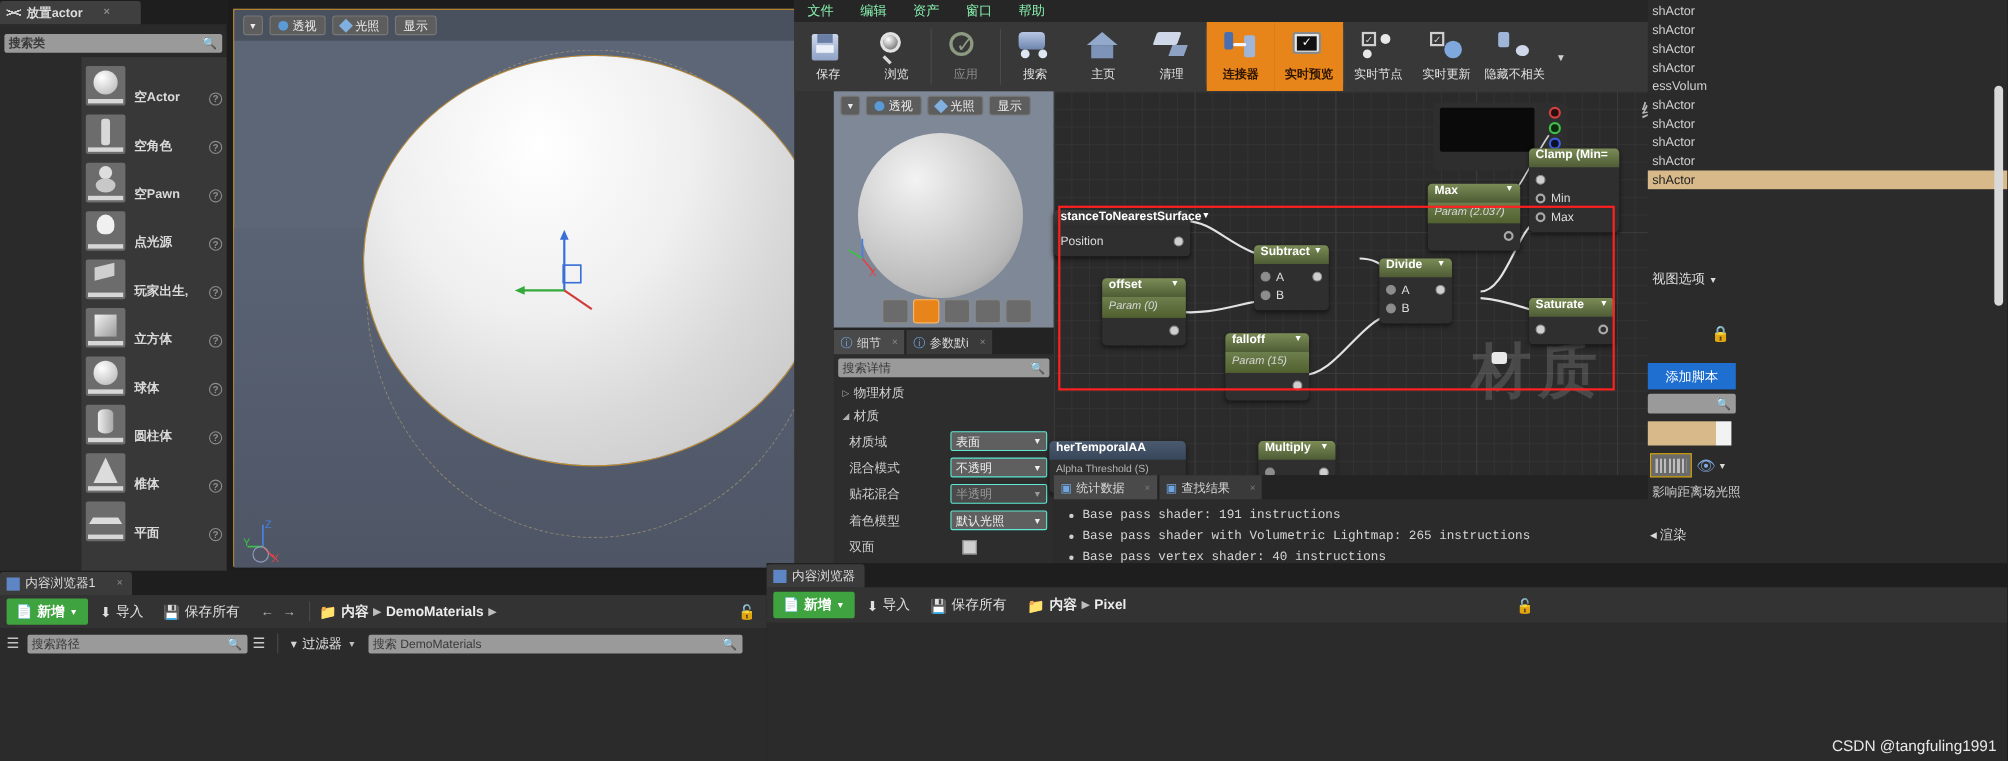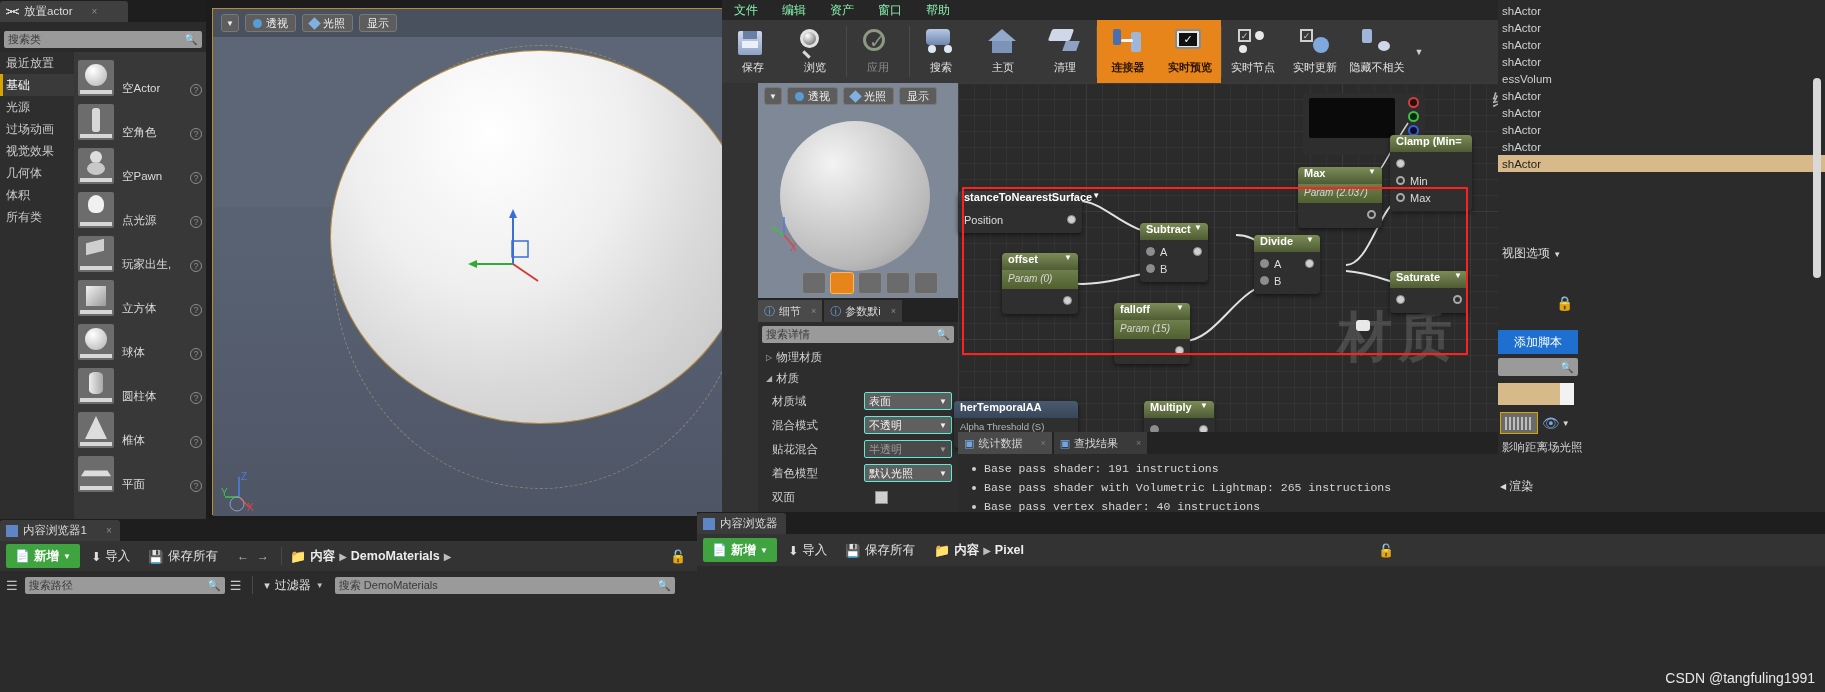--- a/index.html
+++ b/index.html
@@ -22,21 +22,21 @@
     font-size: 11.5px; border-top-left-radius:3px; border-top-right-radius:3px;
   }
   .tab .x { color:#8a8a8a; font-size:10px; margin-left:14px;}
   .searchbox {
     background: #9a9a9a; color:#3a3a3a; height:17px; display:flex;
     align-items:center; padding: 0 4px; font-size:11px; border-radius:2px;
   }
   .searchbox .mag { margin-left:auto; font-size:11px; color:#404040; }
 
   
-  #placeActors { left:0; top:0; width:206px; height:519px; background:#2a2a2a; }
+  #placeActors { left:0; top:0; width:206px; height:519px; background:#2a2a2a;font-weight:bold; }
   #paTabbar { left:0; top:0; width:206px; }
   #paTab { background:#3f3f3f; min-width:128px; }
   .ue-logo {
     width:13px;height:13px;display:inline-block;
     background:
       linear-gradient(160deg, transparent 45%, #cfcfcf 46%, #cfcfcf 54%, transparent 55%),
       linear-gradient(20deg, transparent 45%, #cfcfcf 46%, #cfcfcf 54%, transparent 55%);
   }
   #paSearch { left:4px; top:31px; width:198px; }
   #paCats { left:0; top:52px; width:74px; height:467px; background:#2e2e2e; }
@@ -188,46 +188,20 @@
       <div id="paTab" class="tab">
         <span class="ue-logo"></span>
         <span>放置actor</span>
         <span class="x">×</span>
       </div>
     </div>
     <div id="paSearch" class="searchbox abs">
       <span>搜索类</span>
       <span class="mag">🔍</span>
     </div>
-    <div id="paCats" class="abs">
-        <div class="cat">
-          <span>最近放置</span>
-        </div>
-        <div class="cat sel">
-          <span>基础</span>
-        </div>
-        <div class="cat">
-          <span>光源</span>
-        </div>
-        <div class="cat">
-          <span>过场动画</span>
-        </div>
-        <div class="cat">
-          <span>视觉效果</span>
-        </div>
-        <div class="cat">
-          <span>几何体</span>
-        </div>
-        <div class="cat">
-          <span>体积</span>
-        </div>
-        <div class="cat">
-          <span>所有类</span>
-        </div>
-      </div>
     <div id="paList" class="abs">
         <div class="pitem">
           <div class="pthumb">
             <div style="position:absolute;left:7px;top:4px;width:22px;height:22px;border-radius:50%;background:radial-gradient(circle at 35% 30%,#fff,#b0b0b0)"></div>
             <div class="floor"></div>
           </div>
           <div class="pname">空Actor</div>
           <div class="phelp">?</div>
         </div>
         <div class="pitem">

